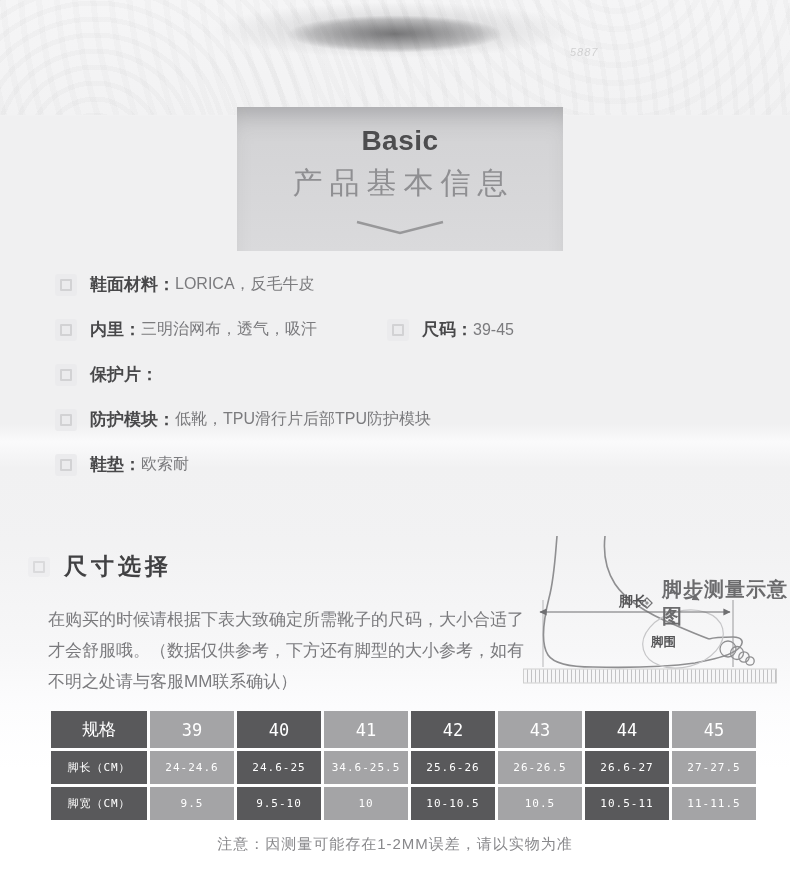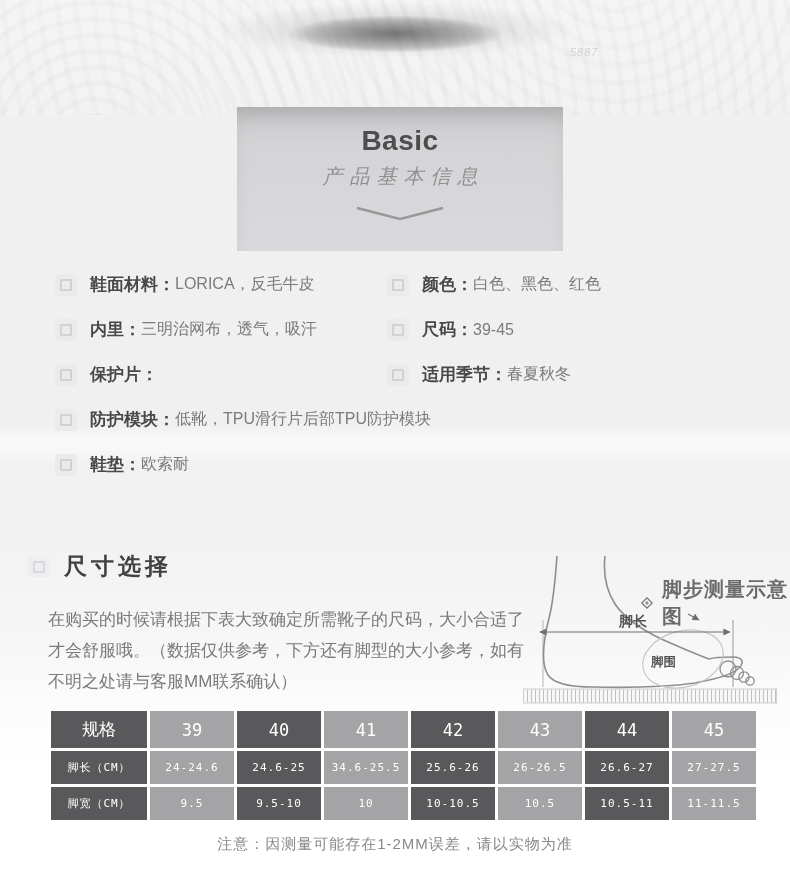--- a/index.html
+++ b/index.html
@@ -24,42 +24,42 @@
   .top-shadow{position:absolute;left:0;top:0;width:790px;height:80px;pointer-events:none;
     background:
       radial-gradient(ellipse 150px 26px at 395px 34px, rgba(62,62,64,.62), rgba(90,90,92,.28) 55%, transparent 72%),
       radial-gradient(ellipse 260px 40px at 395px 30px, rgba(90,90,92,.25), transparent 70%);}
   
   .header-panel{position:absolute;left:237px;top:66px;width:326px;height:144px;
     background:linear-gradient(180deg,#d2d2d4,#dadadc);
     box-shadow:inset 0 20px 26px -14px rgba(85,85,88,.38);
     display:flex;flex-direction:column;align-items:center;margin-top:41px;}
   .header-en{margin-top:18px;font-size:28px;font-weight:bold;color:#4d4d4f;letter-spacing:.5px;}
-  .header-zh{margin-top:6px;font-size:20px;color:#8f8f92;letter-spacing:7px;text-indent:7px;font-style:italic;}
+  .header-zh{margin-top:6px;font-size:30px;color:#8f8f92;letter-spacing:7px;text-indent:7px;}
   .header-chevron{margin-top:16px;}
   
   .spec-list{position:absolute;left:48px;top:262px;width:700px;}
   .spec-row{display:flex;height:45px;}
   .spec-item{display:flex;align-items:center;}
   .spec-item.left{width:332px;flex:0 0 332px;}
   .spec-item.right{flex:1;}
   .bullet{width:22px;height:22px;border-radius:3px;background:#ebebed;
     display:flex;align-items:center;justify-content:center;margin-left:7px;margin-right:13px;flex:0 0 22px;}
   .bullet .inner{width:8px;height:8px;border:2px solid #d2d2d4;border-radius:1px;}
   .spec-label{font-size:17px;font-weight:bold;color:#48484a;white-space:nowrap;}
   .spec-value{font-size:16px;color:#7b7b7e;white-space:nowrap;}
   
   .size-title{position:absolute;left:28px;top:551px;display:flex;align-items:center;}
   .size-title .bullet{margin-left:0;margin-right:14px;width:20px;height:20px;background:#eeeef0;}
   .size-title .bullet .inner{border-color:#dadadc;}
   .size-title-text{font-size:23px;font-weight:bold;color:#414143;letter-spacing:4px;}
   .size-desc{position:absolute;left:48px;top:604px;width:478px;
     font-size:17px;line-height:31px;color:#7a7a7d;}
   
-  .diagram{position:absolute;left:523px;top:556px;width:254px;height:150px;}
+  .diagram{position:absolute;left:523px;top:536px;width:254px;height:150px;}
   .diagram-caption{position:absolute;left:640px;top:576px;display:flex;align-items:center;gap:8px;}
   .diagram-caption-text{font-size:20px;font-weight:bold;color:#6b6b6d;letter-spacing:1px;}
   
   .size-table{position:absolute;left:48px;top:708px;border-collapse:separate;border-spacing:3px;}
   .size-table td{text-align:center;color:#ffffff;
     font-family:"DejaVu Sans Mono","Liberation Sans",monospace;}
   .size-table tr.hd td{height:35px;font-size:17px;}
   .size-table tr.dt td{height:31px;font-size:11px;letter-spacing:1px;}
   .size-table td.lab{width:94px;font-size:16px;letter-spacing:0;}
   .size-table td.v{width:82px;}
@@ -91,27 +91,20 @@
 
   <div class="spec-list">
     <div class="spec-row">
       <div class="spec-item left">
         <span class="bullet">
             <span class="inner"></span>
           </span>
         <span class="spec-label">鞋面材料：</span>
         <span class="spec-value">LORICA，反毛牛皮</span>
       </div>
-      <div class="spec-item right">
-        <span class="bullet">
-            <span class="inner"></span>
-          </span>
-        <span class="spec-label">颜色：</span>
-        <span class="spec-value">白色、黑色、红色</span>
-      </div>
     </div>
     <div class="spec-row">
       <div class="spec-item left">
         <span class="bullet">
             <span class="inner"></span>
           </span>
         <span class="spec-label">内里：</span>
         <span class="spec-value">三明治网布，透气，吸汗</span>
       </div>
       <div class="spec-item right">
@@ -121,27 +114,20 @@
         <span class="spec-label">尺码：</span>
         <span class="spec-value">39-45</span>
       </div>
     </div>
     <div class="spec-row">
       <div class="spec-item left">
         <span class="bullet">
             <span class="inner"></span>
           </span>
         <span class="spec-label">保护片：</span>
-      </div>
-      <div class="spec-item right">
-        <span class="bullet">
-            <span class="inner"></span>
-          </span>
-        <span class="spec-label">适用季节：</span>
-        <span class="spec-value">春夏秋冬</span>
       </div>
     </div>
     <div class="spec-row">
       <div class="spec-item left">
         <span class="bullet">
             <span class="inner"></span>
           </span>
         <span class="spec-label">防护模块：</span>
         <span class="spec-value">低靴，TPU滑行片后部TPU防护模块</span>
       </div>

